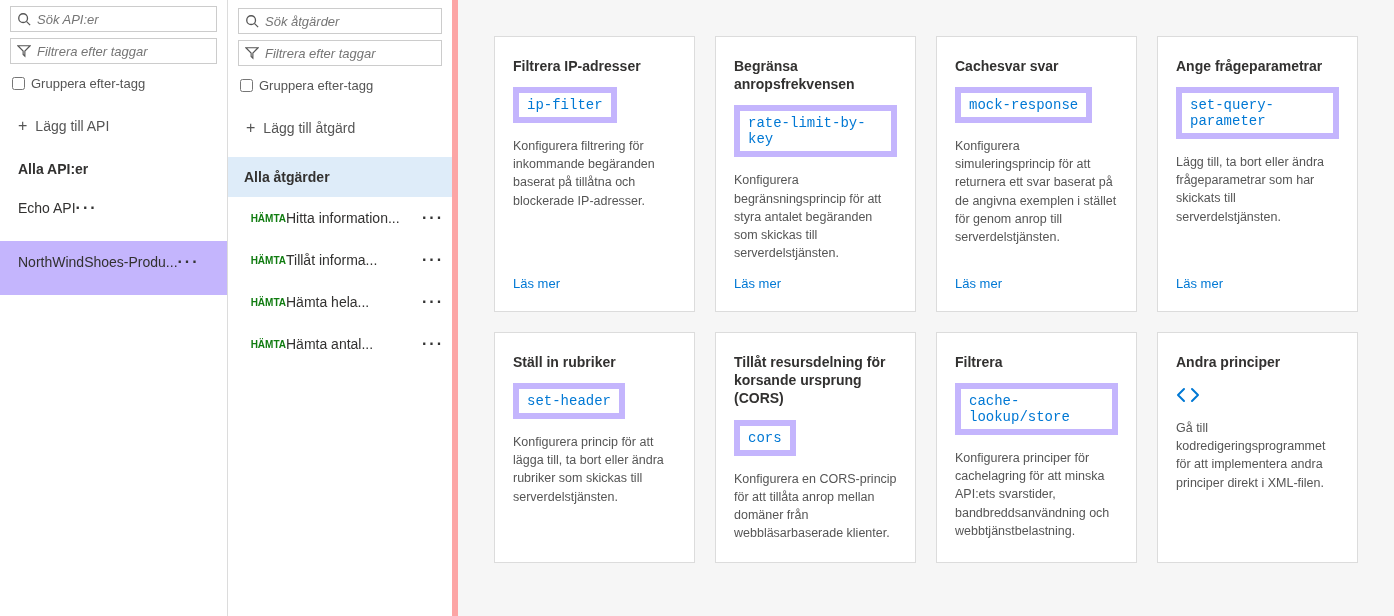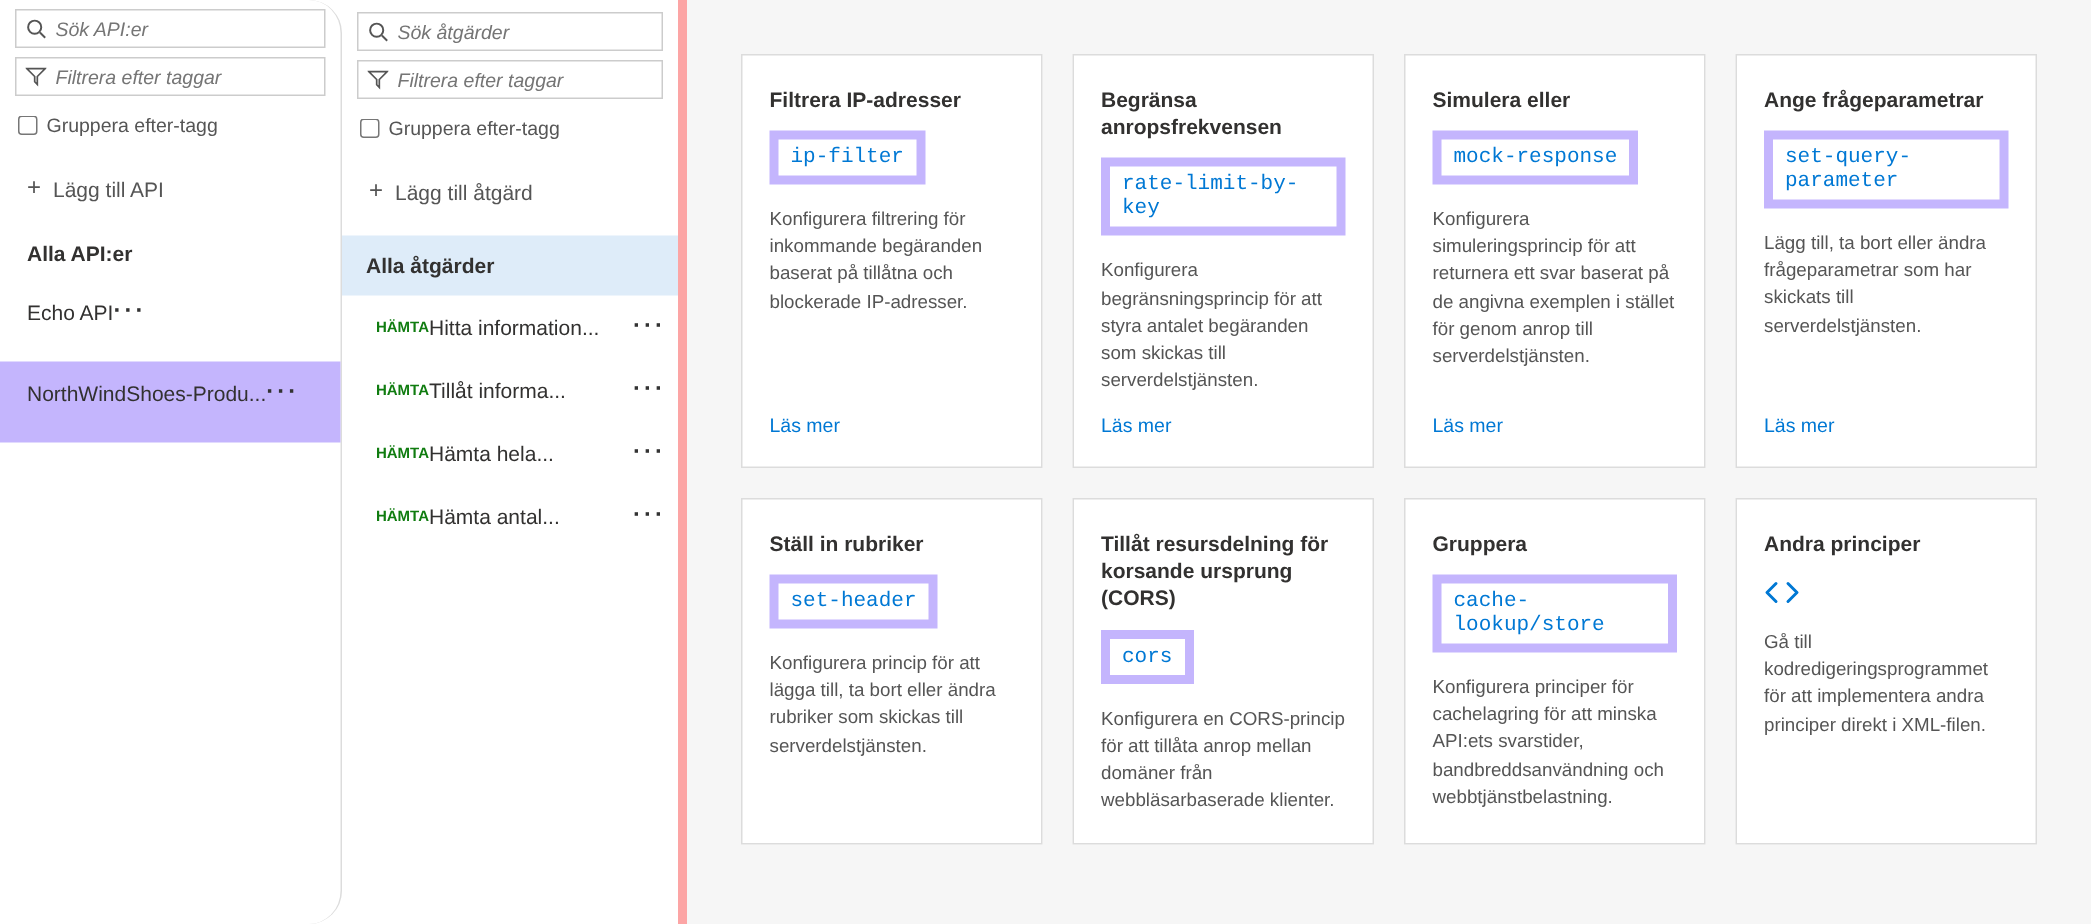--- a/index.html
+++ b/index.html
@@ -15,21 +15,20 @@
   .app { display: flex; height: 100%; }
 
   
   .left-sidebar {
     width: 228px;
     border-right: 1px solid #dcdcdc;
     background: #fff;
     display: flex;
     flex-direction: column;
     padding-top: 6px;
-    border-radius: 22px;
   }
   .search-box, .filter-box {
     margin: 0 10px 6px 10px;
     border: 1px solid #ccc;
     height: 26px;
     display: flex;
     align-items: center;
     padding: 0 6px;
     background: #fff;
   }
@@ -295,21 +294,21 @@
                 <div class="card-desc">Konfigurera filtrering för inkommande begäranden baserat på tillåtna och blockerade IP-adresser.</div>
                 <div class="learn-more">Läs mer</div>
               </div>
               <div class="card">
                 <h3>Begränsa anropsfrekvensen</h3>
                 <span class="pill">rate-limit-by-key</span>
                 <div class="card-desc">Konfigurera begränsningsprincip för att styra antalet begäranden som skickas till serverdelstjänsten.</div>
                 <div class="learn-more">Läs mer</div>
               </div>
               <div class="card">
-                <h3>Simulera eller</h3>
+                <h3>Cachesvar svar</h3>
                 <span class="pill">mock-response</span>
                 <div class="card-desc">Konfigurera simuleringsprincip för att returnera ett svar baserat på de angivna exemplen i stället för genom anrop till serverdelstjänsten.</div>
                 <div class="learn-more">Läs mer</div>
               </div>
               <div class="card">
                 <h3>Ange frågeparametrar</h3>
                 <span class="pill">set-query-parameter</span>
                 <div class="card-desc">Lägg till, ta bort eller ändra frågeparametrar som har skickats till serverdelstjänsten.</div>
                 <div class="learn-more">Läs mer</div>
               </div>
@@ -317,21 +316,21 @@
                 <h3>Ställ in rubriker</h3>
                 <span class="pill">set-header</span>
                 <div class="card-desc">Konfigurera princip för att lägga till, ta bort eller ändra rubriker som skickas till serverdelstjänsten.</div>
               </div>
               <div class="card">
                 <h3>Tillåt resursdelning för korsande ursprung (CORS)</h3>
                 <span class="pill">cors</span>
                 <div class="card-desc">Konfigurera en CORS-princip för att tillåta anrop mellan domäner från webbläsarbaserade klienter.</div>
               </div>
               <div class="card">
-                <h3>Gruppera</h3>
+                <h3>Filtrera</h3>
                 <span class="pill">cache-lookup/store</span>
                 <div class="card-desc">Konfigurera principer för cachelagring för att minska API:ets svarstider, bandbreddsanvändning och webbtjänstbelastning.</div>
               </div>
               <div class="card">
                 <h3>Andra principer</h3>
                 <div class="code-icon">
                   <svg viewBox="0 0 24 24" fill="none" stroke="#0078d4" stroke-width="2" stroke-linecap="round" stroke-linejoin="round">
                     <polyline points="16 18 22 12 16 6"></polyline>
                     <polyline points="8 6 2 12 8 18"></polyline>
                   </svg>

